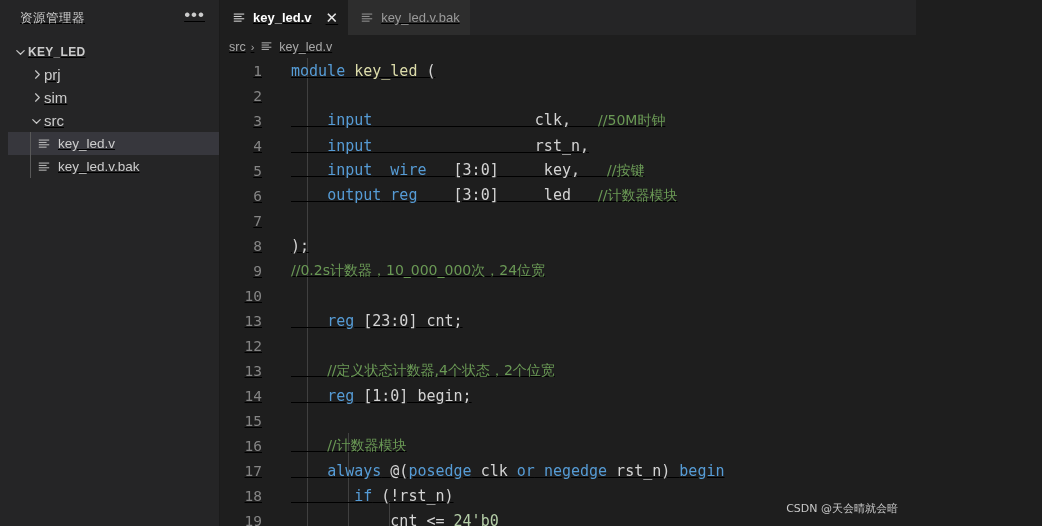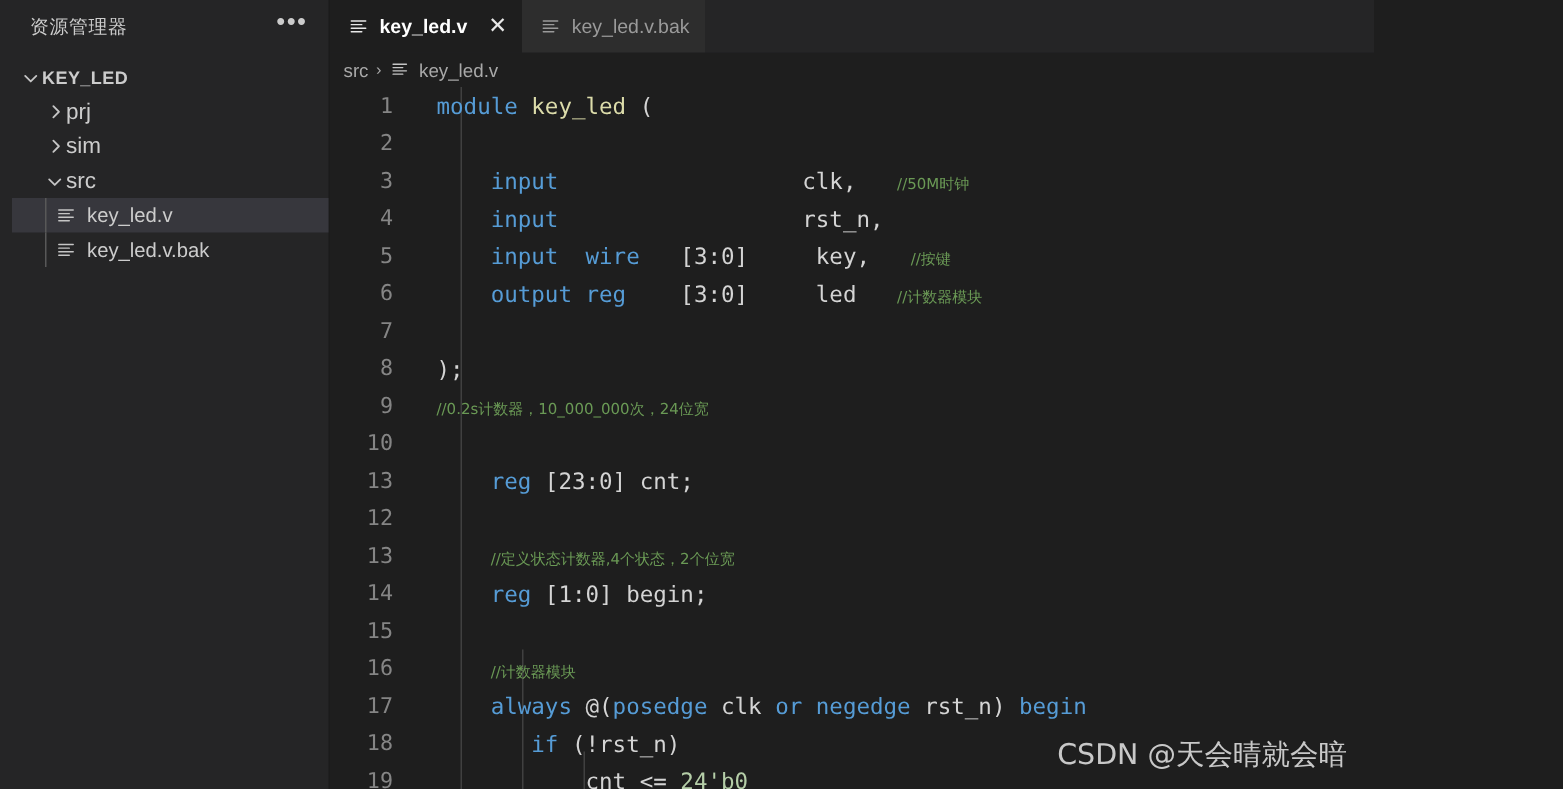--- a/index.html
+++ b/index.html
@@ -10,20 +10,21 @@
   }
   body {
     font-family: "Liberation Sans", "DejaVu Sans", sans-serif;
     -webkit-font-smoothing: antialiased;
   }
   .app {
     position: relative;
     width: 916px; height: 526px;
     display: flex;
     background: #22c55e;
+    text-decoration: underline;
   }
 
   
   .activity-strip {
     width: 8px; height: 526px;
     background: #252526;
     flex: 0 0 8px;
   }
 
   
@@ -196,42 +197,42 @@
     color: #858585;
     font-family: "DejaVu Sans Mono", "Liberation Mono", monospace;
     font-size: 14.5px;
   }
   .code-text {
     flex: 1 1 auto;
     color: #d4d4d4;
     position: relative;
     padding-left: 17px;
   }
-  .cjk { font-family: "DejaVu Sans", "Liberation Sans", sans-serif; font-size:10px; }
+  .cjk { font-family: "DejaVu Sans", "Liberation Sans", sans-serif; font-size:14px; }
 
   
   .guide {
     position: absolute;
     width: 1px;
     background: #404040;
   }
 
   
   .t-kw   { color: #569cd6; }
   .t-fn   { color: #dcdcaa; }
   .t-cm   { color: #6a9955; }
   .t-pl   { color: #d4d4d4; }
   .t-num  { color: #b5cea8; }
 
   
   .watermark {
     position: absolute;
     right: 18px;
     bottom: 10px;
-    font-size: 19px;
+    font-size: 11px;
     color: #c8c8c8;
     font-family: "DejaVu Sans", "Liberation Sans", sans-serif;
     pointer-events: none;
     white-space: nowrap;
   }
 </style>
 </head>
 <body>
 
 <div class="app">

